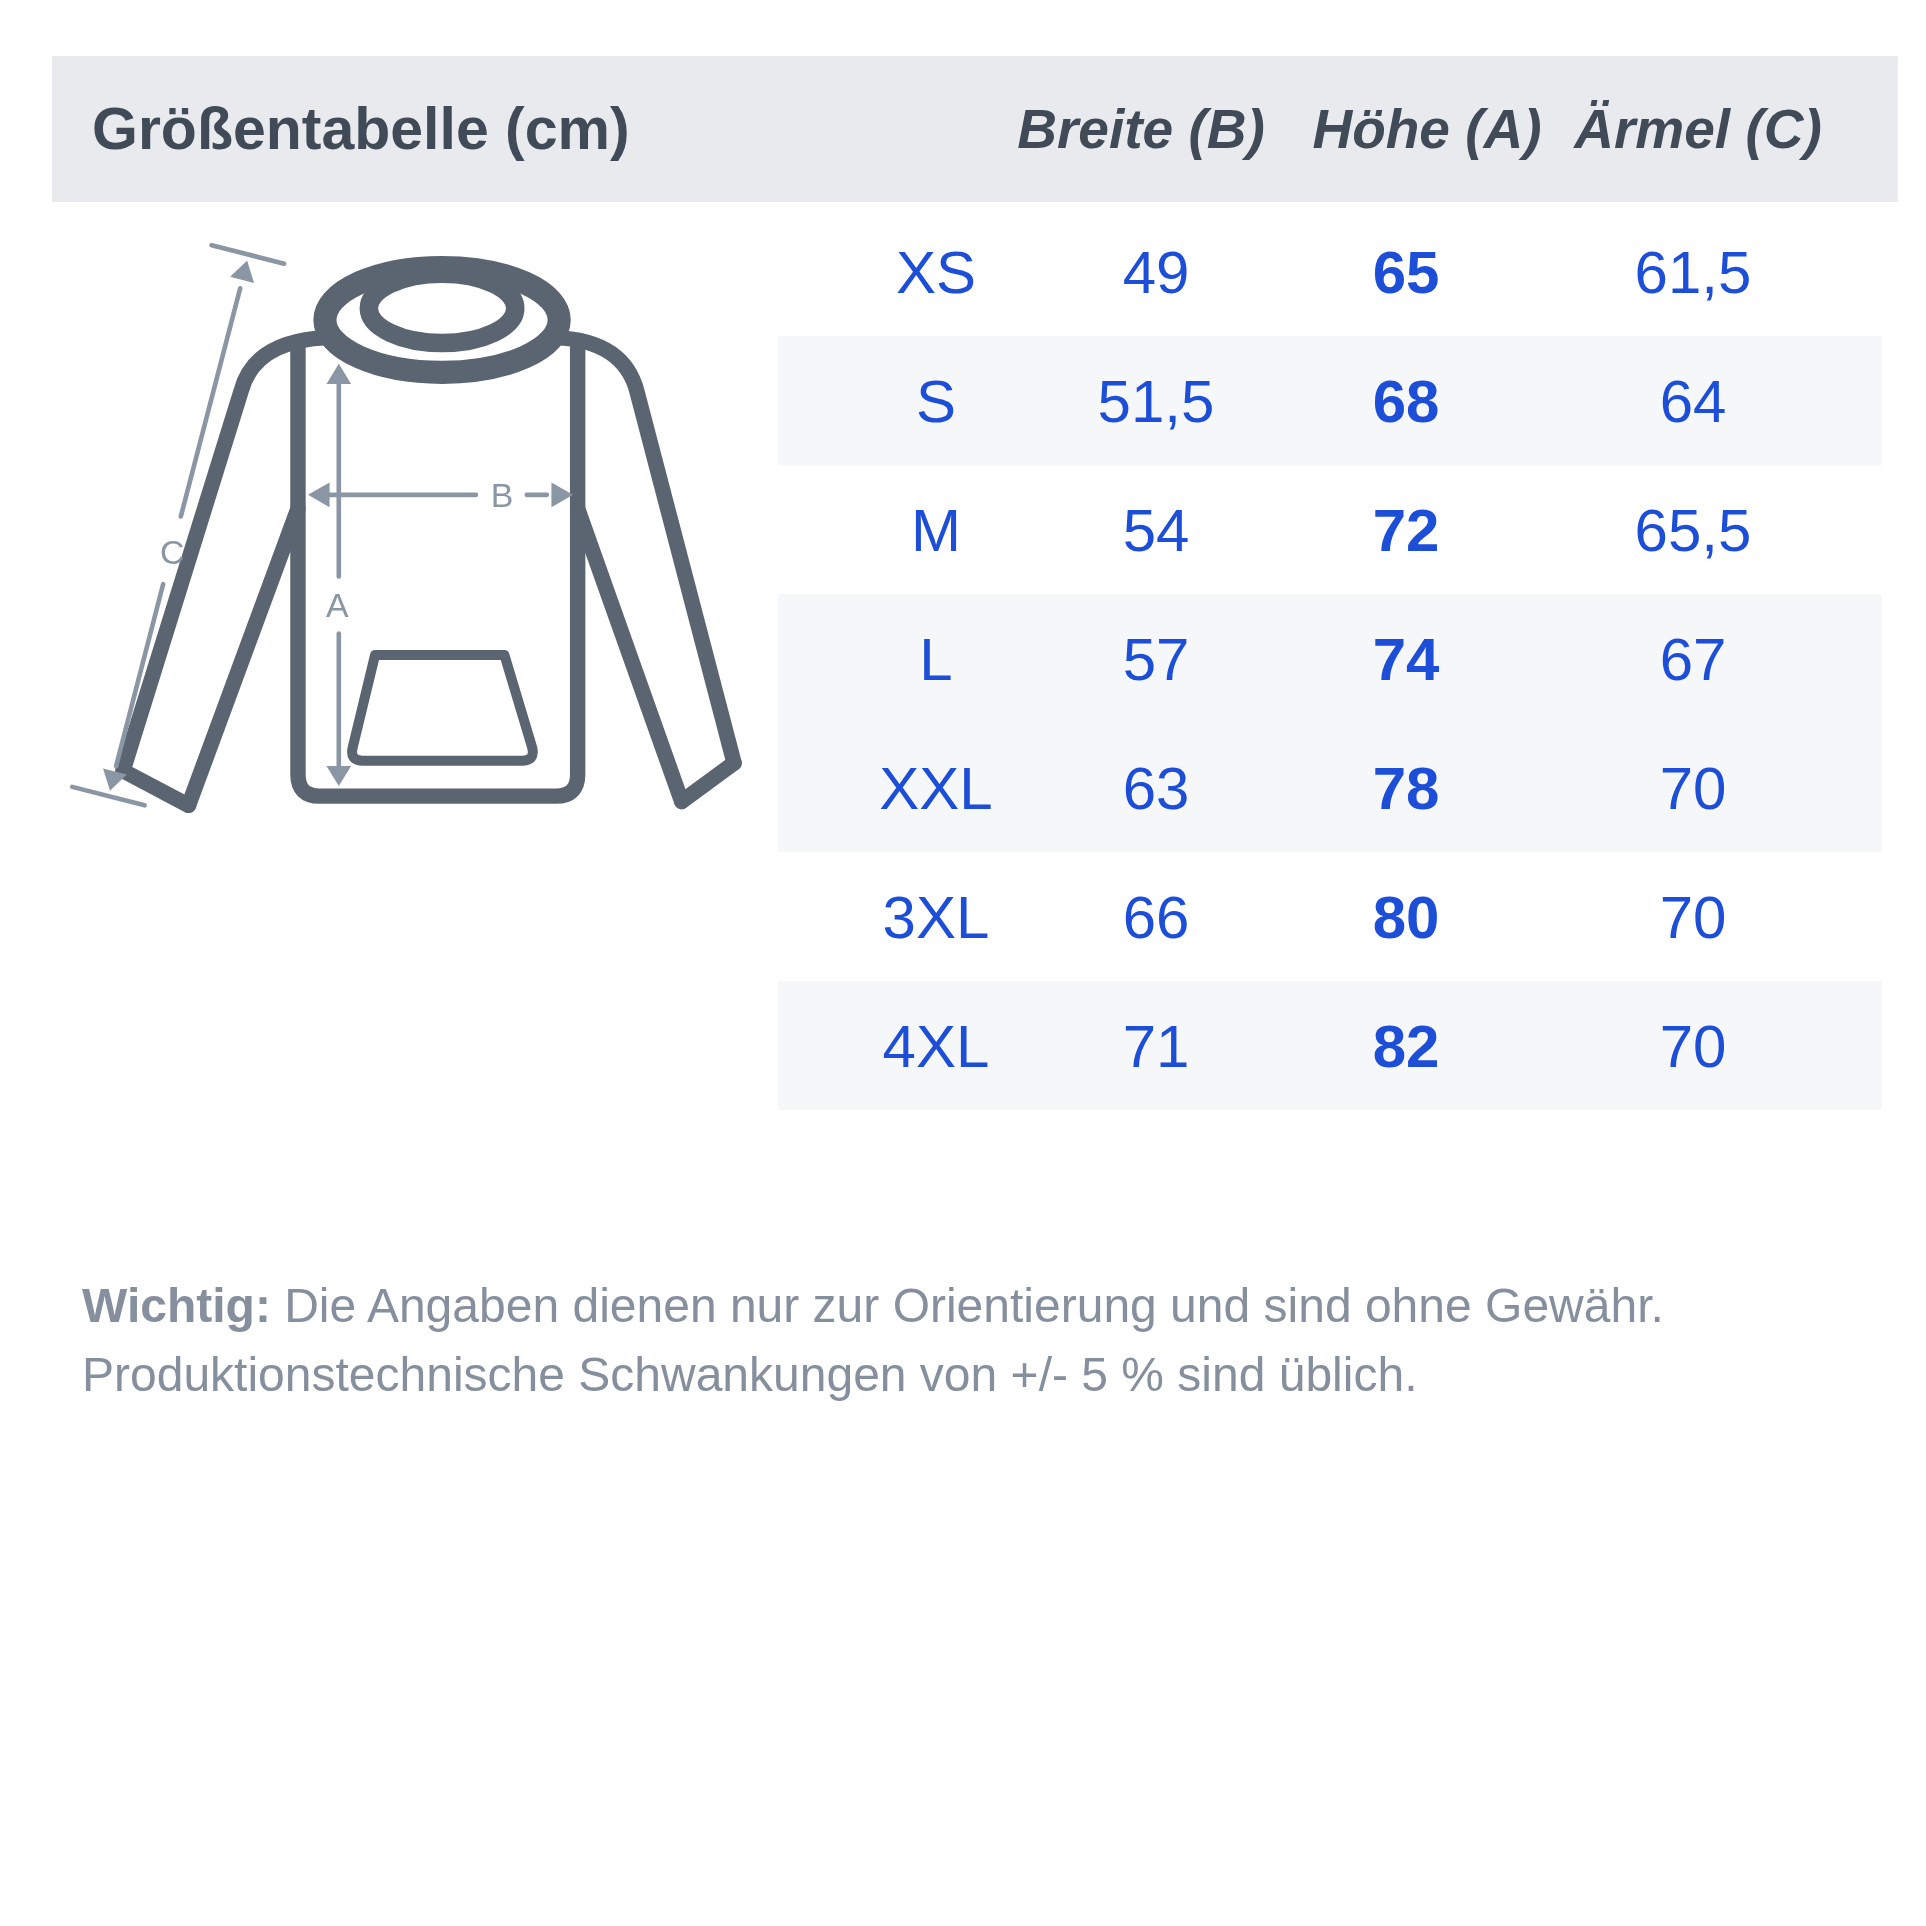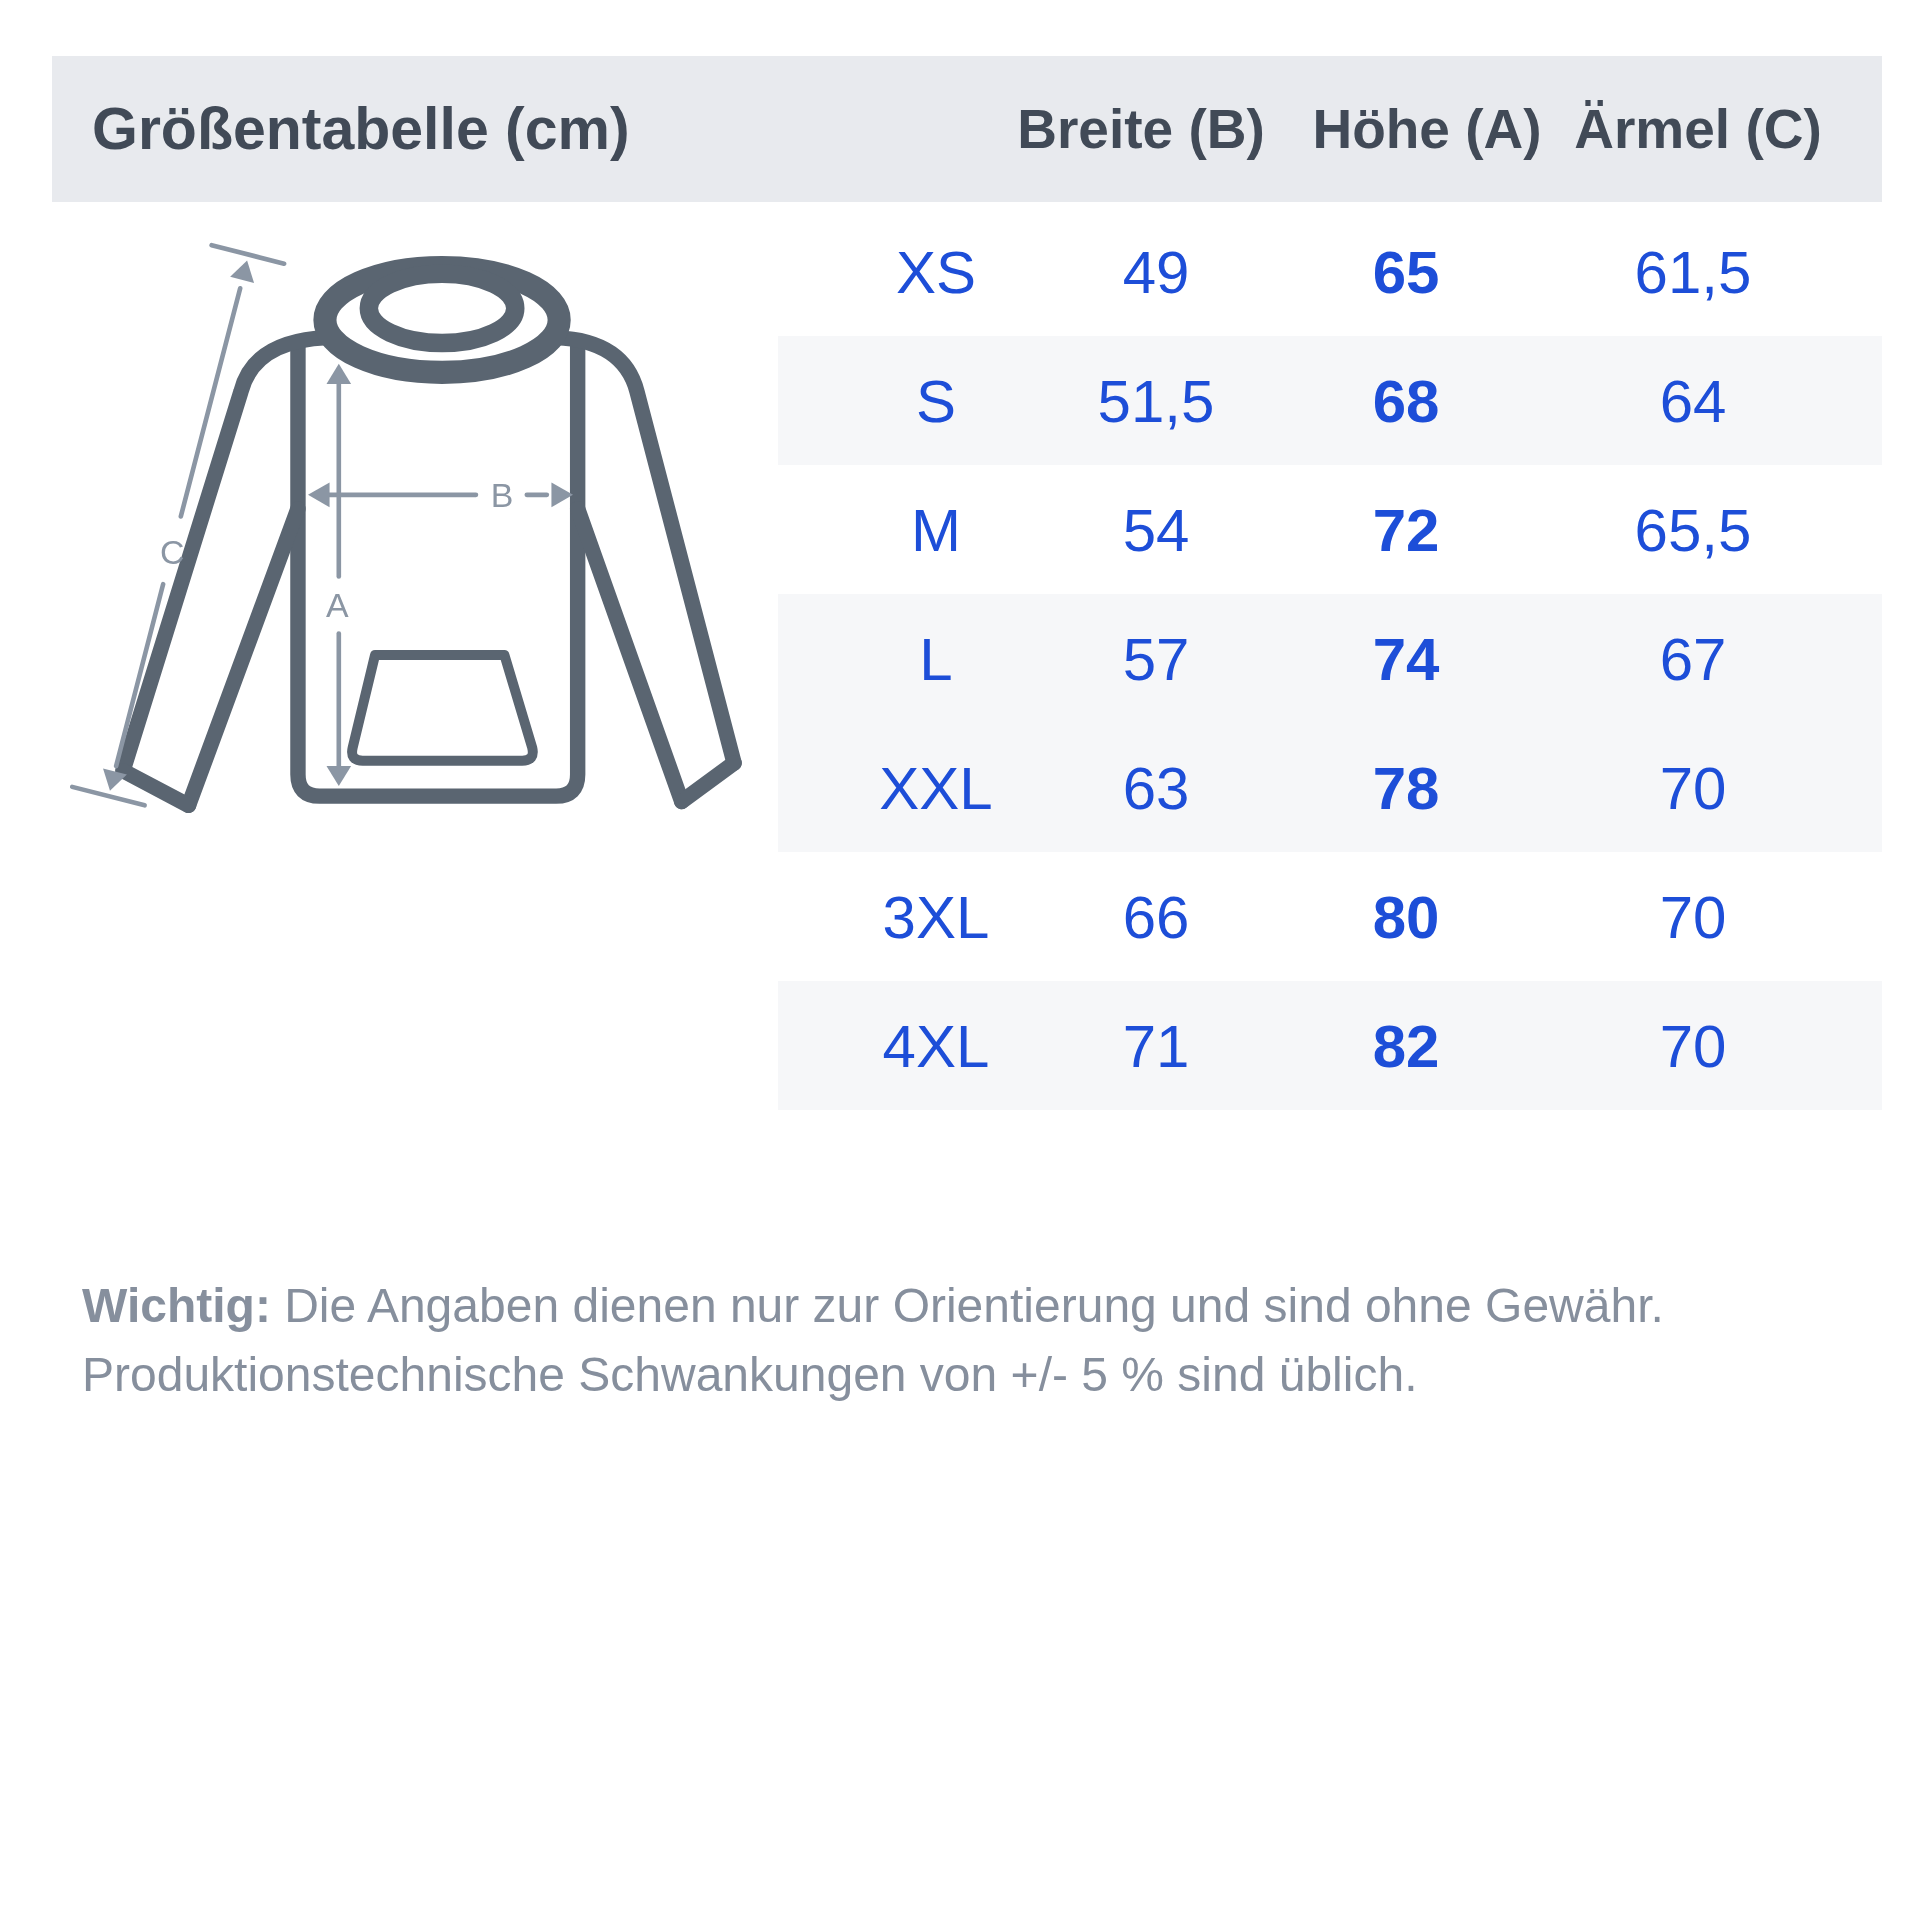--- a/index.html
+++ b/index.html
@@ -4,28 +4,29 @@
 <style>
   html,body{margin:0;padding:0;background:#ffffff;}
   .page{
     position:relative;width:1926px;height:1926px;background:#ffffff;
     font-family:"Liberation Sans",sans-serif;overflow:hidden;
   }
   
   .header-band{
     position:absolute;left:52px;top:56px;width:1830px;height:146px;
     background:#e8eaee;
+    padding-left:16px;
   }
   .page-title{
     position:absolute;left:40px;top:50%;transform:translateY(-50%);
     font-size:59px;font-weight:bold;color:#414a57;white-space:nowrap;
   }
   .col-head{
     position:absolute;top:50%;transform:translate(-50%,-50%);
-    font-size:55px;font-weight:bold;color:#414a57;white-space:nowrap;
+    font-size:55px;font-weight:bold;color:#414a57;white-space:nowrap;font-style:italic;
   }
   .col-head.pos-breite{left:1089px;}
   .col-head.pos-hoehe{left:1375px;}
   .col-head.pos-aermel{left:1646px;}
   
   .diagram{position:absolute;left:46px;top:208px;width:732px;height:717px;}
   .diagram svg{width:100%;height:100%;display:block;}
   .dim-label{font-family:"Liberation Sans",sans-serif;font-size:44px;fill:#8b96a4;}
   
   .size-table{position:absolute;left:778px;top:207px;width:1104px;}

